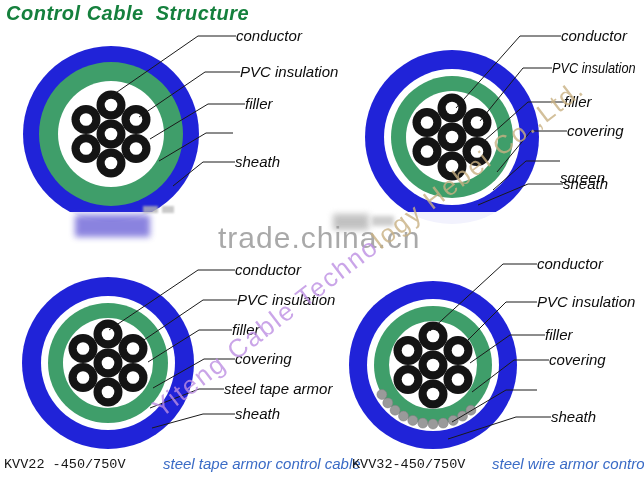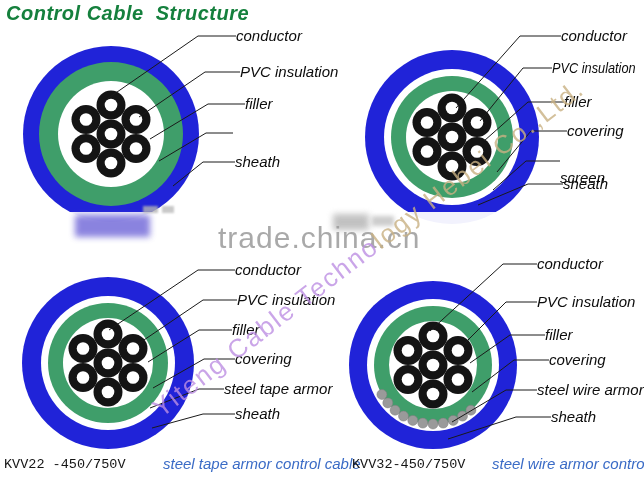--- a/index.html
+++ b/index.html
@@ -179,21 +179,20 @@
   <div class="label" style="left:237px;top:292px">PVC insulation</div>
   <div class="label" style="left:232px;top:322px">filler</div>
   <div class="label" style="left:235px;top:351px">covering</div>
   <div class="label" style="left:224px;top:381px">steel tape armor</div>
   <div class="label" style="left:235px;top:406px">sheath</div>
 
   <div class="label" style="left:537px;top:256px">conductor</div>
   <div class="label" style="left:537px;top:294px">PVC insulation</div>
   <div class="label" style="left:545px;top:327px">filler</div>
   <div class="label" style="left:549px;top:352px">covering</div>
-  <div class="label" style="left:537px;top:382px">steel wire armor</div>
   <div class="label" style="left:551px;top:409px">sheath</div>
 
   <div class="caption-code" style="left:4px;top:457px">KVV22 -450/750V</div>
   <div class="caption-text" style="left:127px;top:455px">steel tape armor control cable</div>
   <div class="caption-code" style="left:352px;top:457px">KVV32-450/750V</div>
   <div class="caption-text" style="left:456px;top:455px">steel wire armor control cable</div>
 
   <div class="company-mark"><span class="part-purple">Yiteng Cable Techno</span><span class="part-tan">logy Hebei Co.,Ltd.</span></div>
 
 </div>

